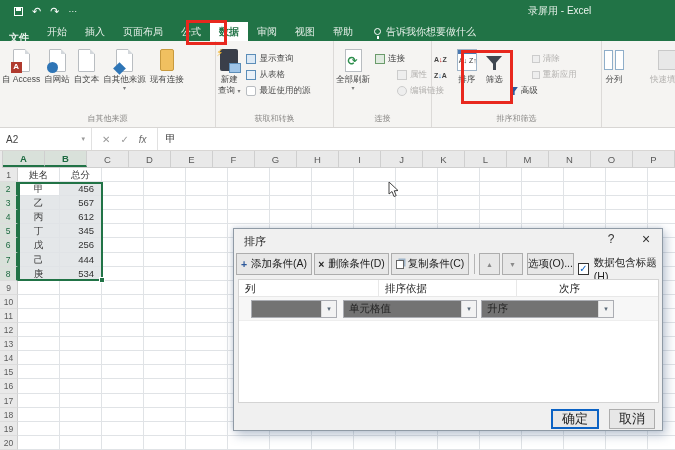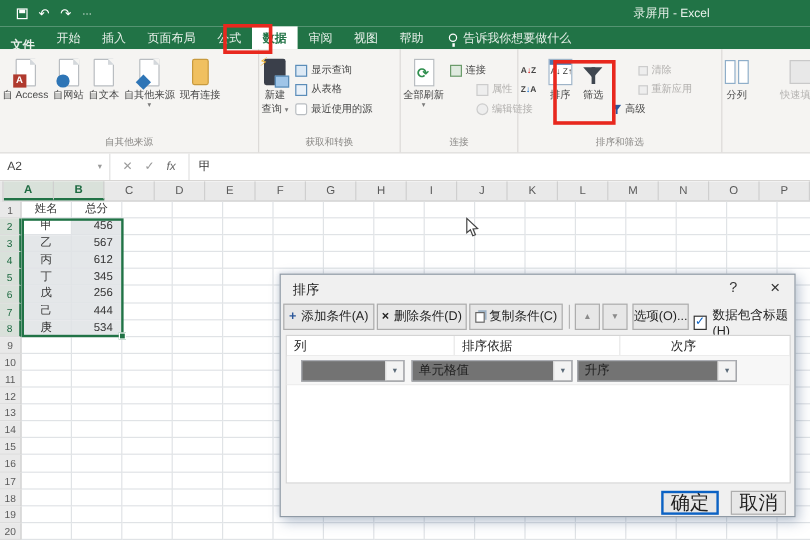--- a/index.html
+++ b/index.html
@@ -109,21 +109,21 @@
   .lhead span { padding:2px 0 0 6px; font-size:10.5px; color:#222; }
   .lh1 { width:140px; border-right:1px solid #e8e8e8; }
   .lh2 { width:138px; border-right:1px solid #e8e8e8; }
   .lh3 { flex:1;margin-left:36px; }
   .crow { display:flex; align-items:center; height:24px; padding-left:6px; background:#f7f7f7; border-bottom:1px solid #eee; }
   .combo { height:18px; background:#737373; border:1px solid #abadb3; position:relative; font-size:10.5px; display:flex; align-items:center; padding-left:5px; }
   .combo .ca { position:absolute; right:0; top:0; bottom:0; width:15px; border-left:1px solid #dcdcdc; background:#f3f3f3; color:#5a6a78; font-size:7px; display:flex; align-items:center; justify-content:center; }
   .c1 { width:86px; margin-left:6px; }
   .c2 { width:134px; margin-left:6px; }
   .c3 { width:133px; margin-left:4px; }
-  .okbtn, .cancelbtn { position:absolute; top:180px; height:20px; background:#e7e7e7; border:1px solid #adadad; font-size:16px; display:flex; align-items:center; justify-content:center; color:#222; }
+  .okbtn, .cancelbtn { position:absolute; top:180px; height:20px; background:#e7e7e7; border:1px solid #adadad; font-size:13px; display:flex; align-items:center; justify-content:center; color:#222; }
   .okbtn { left:317px; width:48px; border:2px solid #0b62c4; }
   .cancelbtn { left:375px; width:46px;text-align:center; }
 </style>
 </head>
 <body>
 
 <div class="titlebar">
   <div class="qat">
     <span class="saveic"></span>
     <span class="g">↶</span>

